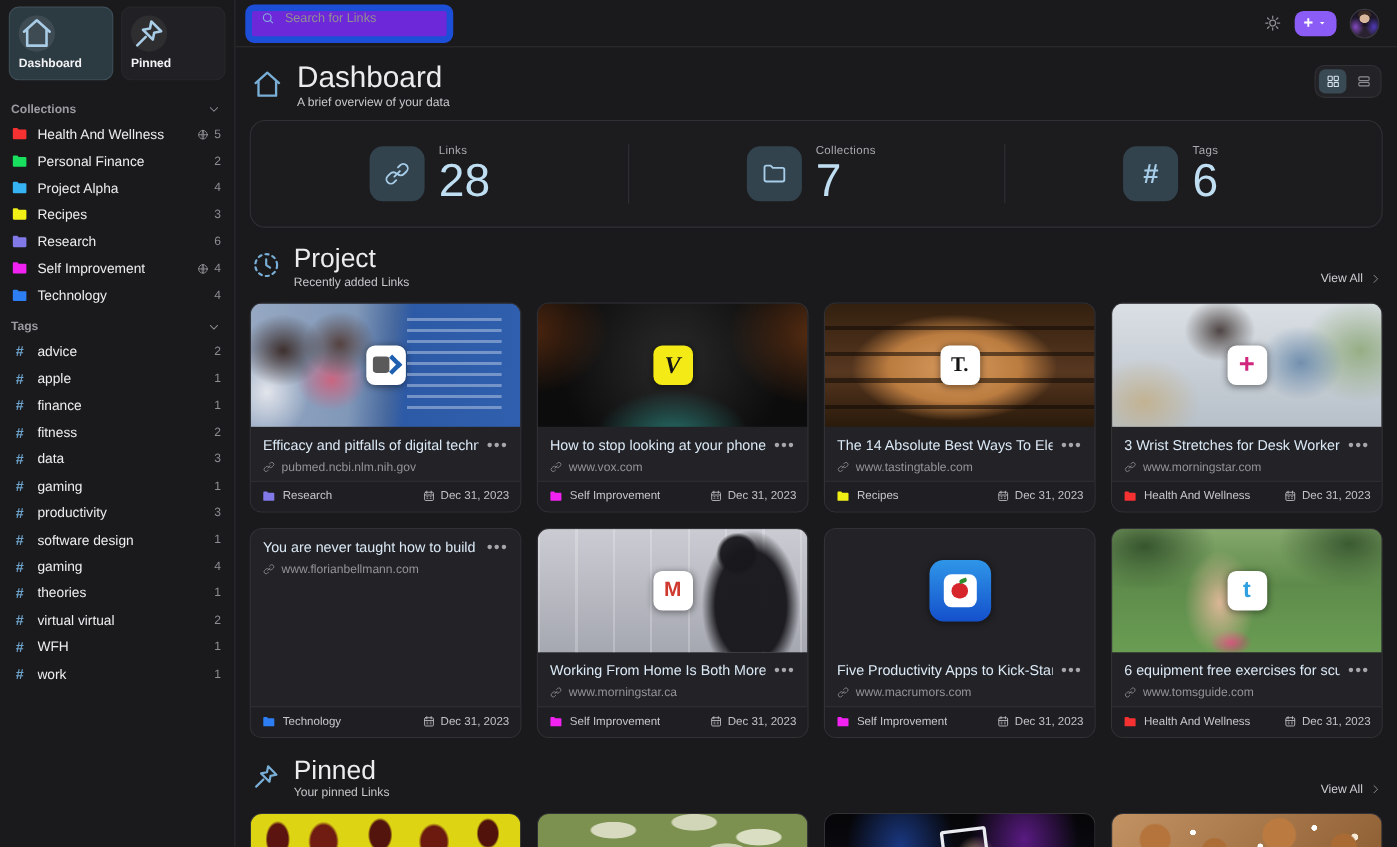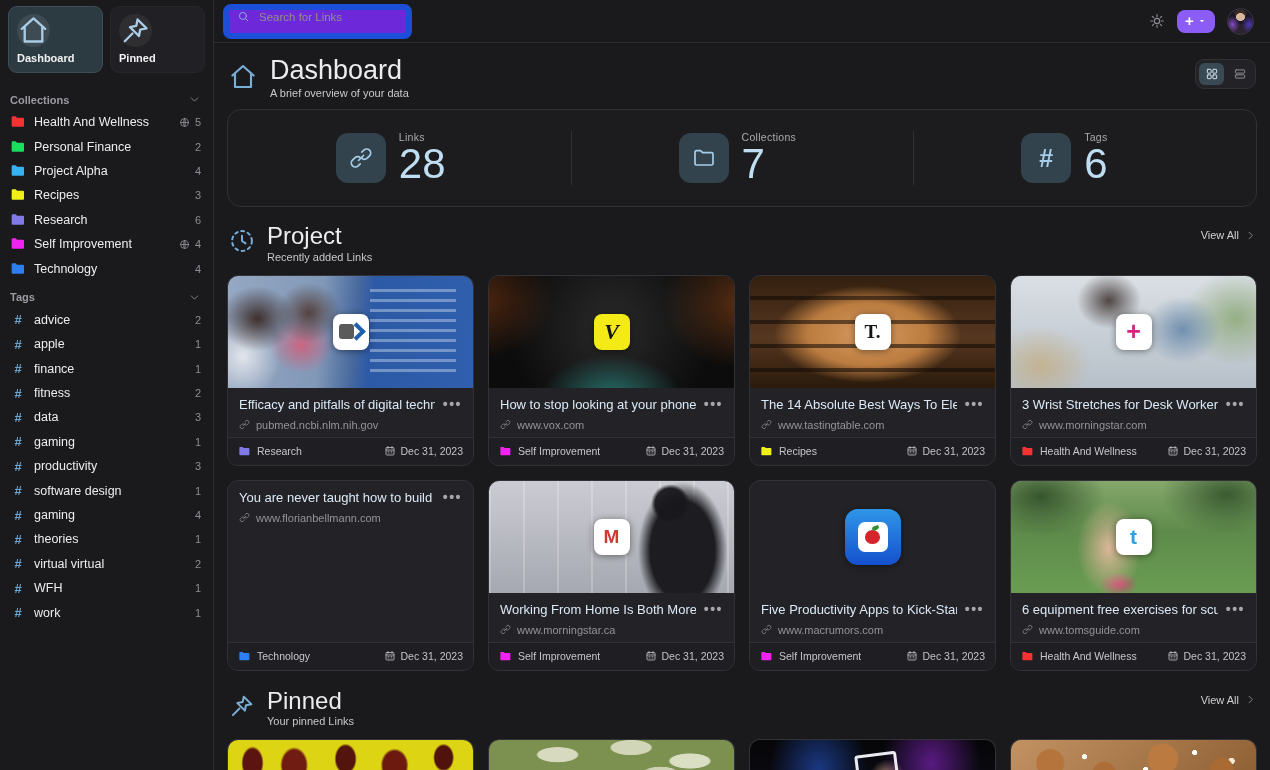--- a/index.html
+++ b/index.html
@@ -69,21 +69,21 @@
   .stat-text{display:flex;flex-direction:column;min-width:64px;}
   .stat-label{font-size:10.5px;color:#a9a9ae;letter-spacing:.3px;}
   .stat-value{font-size:42px;font-weight:300;color:#bfdef2;line-height:1.02;}
 
   .sec-head{display:flex;align-items:flex-start;justify-content:space-between;margin:12px 1px 12px;}
   .sec-left{display:flex;gap:11px;}
   .sec-icon{color:#79aed6;margin-top:5px;}
   .sec-icon svg{width:28px;height:28px;}
   .sec-title{font-size:24px;color:#ececee;line-height:1.15;}
   .sec-sub{font-size:11px;color:#c6c6ca;margin-top:1px;}
-  .view-all{display:flex;align-items:center;gap:6px;color:#cfcfd3;font-size:11px;margin-top:7px;cursor:pointer;}
+  .view-all{display:flex;align-items:center;gap:6px;color:#cfcfd3;font-size:11px;margin-top:25px;cursor:pointer;}
   .view-all svg{width:11px;height:11px;color:#9b9ba0;}
 
   .grid{display:grid;grid-template-columns:repeat(4,1fr);gap:14px;}
   .card{background:#232327;border:1px solid #313136;border-radius:11px;overflow:hidden;display:flex;flex-direction:column;cursor:pointer;}
   .thumb{height:112px;position:relative;flex:none;}
   .card-body{padding:9px 11px 6px;flex:1;}
   .card-title-row{display:flex;align-items:flex-start;gap:8px;}
   .card-title{flex:1;font-size:13px;color:#dbe9f6;font-weight:500;white-space:nowrap;overflow:hidden;}
   .card-menu{color:#a6a6ab;font-size:14px;line-height:.6;letter-spacing:1.5px;font-weight:700;padding-top:3px;}
   .card-url{display:flex;align-items:center;gap:6px;margin-top:7px;font-size:11px;color:#939398;}

